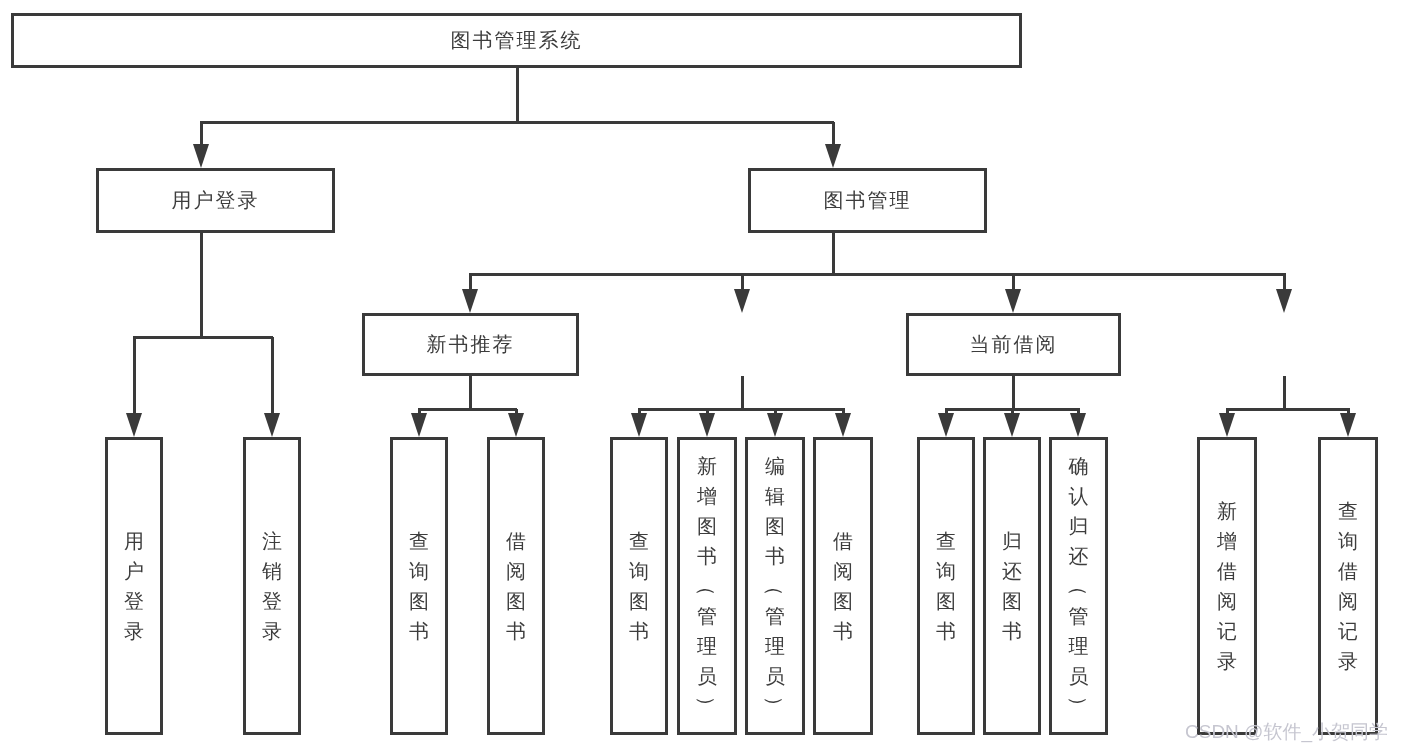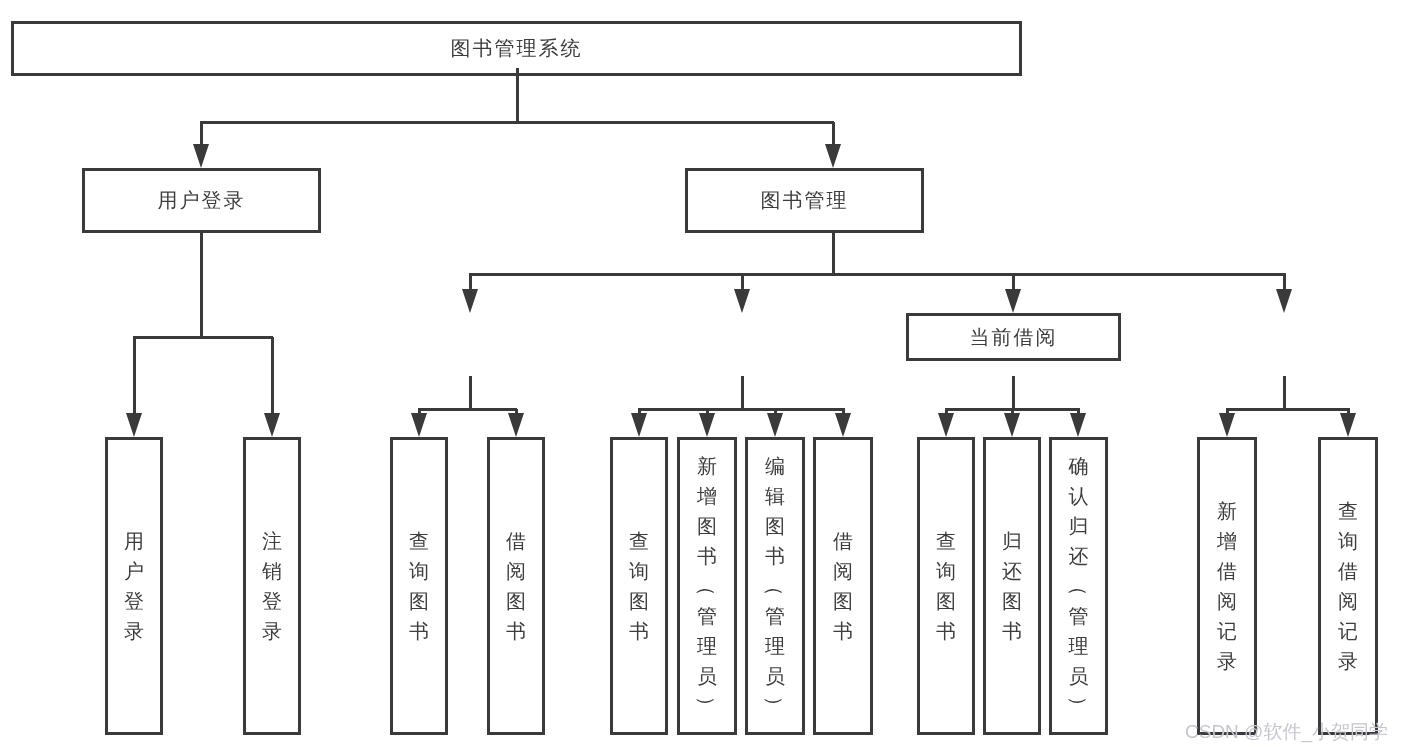--- a/index.html
+++ b/index.html
@@ -64,35 +64,35 @@
     color: #c6c6d0;
     white-space: nowrap;
     z-index: 10;
   }
 </style>
 </head>
 <body>
 
 <div class="canvas">
 
-  <div class="node" style="left:11px; top:21px; width:1011px; height:55px">
+  <div class="node" style="left:11px; top:13px; width:1011px; height:55px">
     <span class="nlabel">图书管理系统</span>
   </div>
 
   <div class="vline" style="left:516px; top:68px; height:54px"></div>
   <div class="hline" style="left:200px; top:121px; width:634px"></div>
   <div class="vline" style="left:200px; top:122px; height:24px"></div>
   <div class="ahead" style="left:193px; top:144px"></div>
   <div class="vline" style="left:832px; top:122px; height:24px"></div>
   <div class="ahead" style="left:825px; top:144px"></div>
 
-  <div class="node" style="left:82px; top:168px; width:239px; height:65px">
+  <div class="node" style="left:96px; top:168px; width:239px; height:65px">
     <span class="nlabel">用户登录</span>
   </div>
-  <div class="node" style="left:685px; top:168px; width:239px; height:65px">
+  <div class="node" style="left:748px; top:168px; width:239px; height:65px">
     <span class="nlabel">图书管理</span>
   </div>
 
   <div class="vline" style="left:200px; top:233px; height:104px"></div>
   <div class="hline" style="left:133px; top:336px; width:140px"></div>
   <div class="vline" style="left:133px; top:337px; height:78px"></div>
   <div class="ahead" style="left:126px; top:413px"></div>
   <div class="vline" style="left:271px; top:337px; height:78px"></div>
   <div class="ahead" style="left:264px; top:413px"></div>
 
@@ -100,21 +100,24 @@
   <div class="hline" style="left:469px; top:273px; width:817px"></div>
   <div class="vline" style="left:469px; top:274px; height:17px"></div>
   <div class="ahead" style="left:462px; top:289px"></div>
   <div class="vline" style="left:741px; top:274px; height:17px"></div>
   <div class="ahead" style="left:734px; top:289px"></div>
   <div class="vline" style="left:1012px; top:274px; height:17px"></div>
   <div class="ahead" style="left:1005px; top:289px"></div>
   <div class="vline" style="left:1283px; top:274px; height:17px"></div>
   <div class="ahead" style="left:1276px; top:289px"></div>
 
-  <div class="node" style="left:906px; top:313px; width:215px; height:48px">
+  <div class="node" style="left:362px; top:313px; width:217px; height:63px">
+    <span class="nlabel">新书推荐</span>
+  </div>
+  <div class="node" style="left:906px; top:313px; width:215px; height:63px">
     <span class="nlabel">当前借阅</span>
   </div>
 
   <div class="vline" style="left:469px; top:376px; height:33px"></div>
   <div class="hline" style="left:418px; top:408px; width:99px"></div>
   <div class="vline" style="left:418px; top:409px; height:6px"></div>
   <div class="ahead" style="left:411px; top:413px"></div>
   <div class="vline" style="left:515px; top:409px; height:6px"></div>
   <div class="ahead" style="left:508px; top:413px"></div>
 

